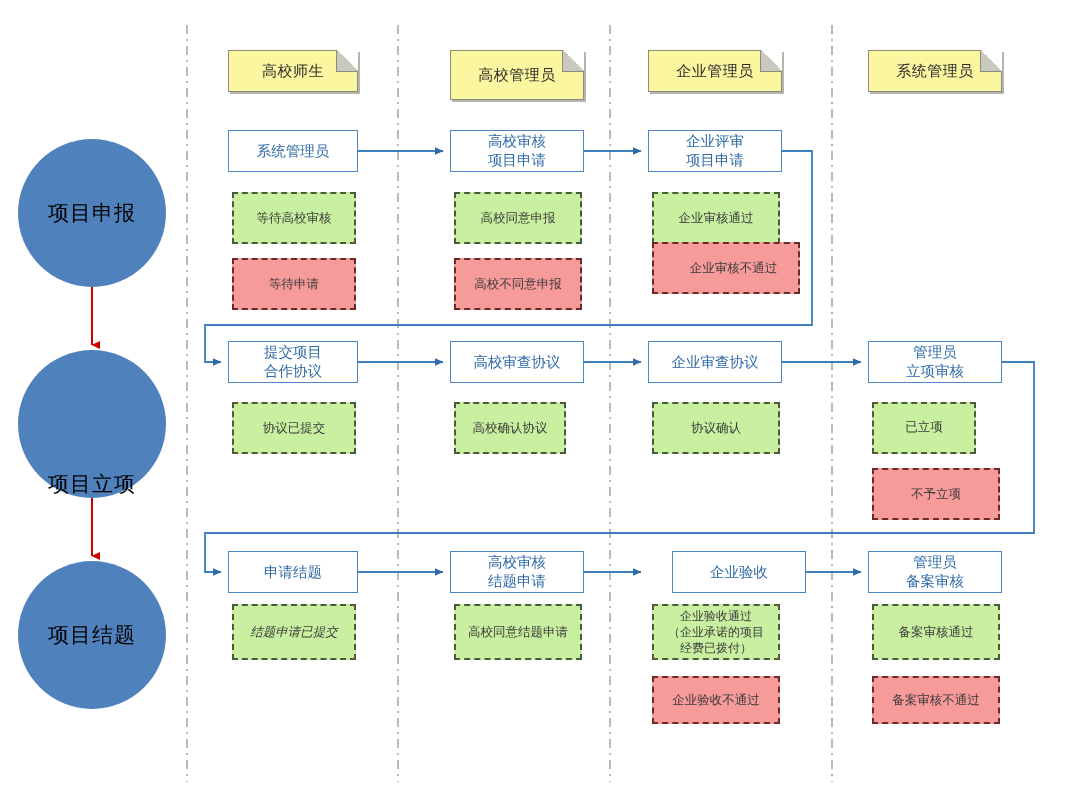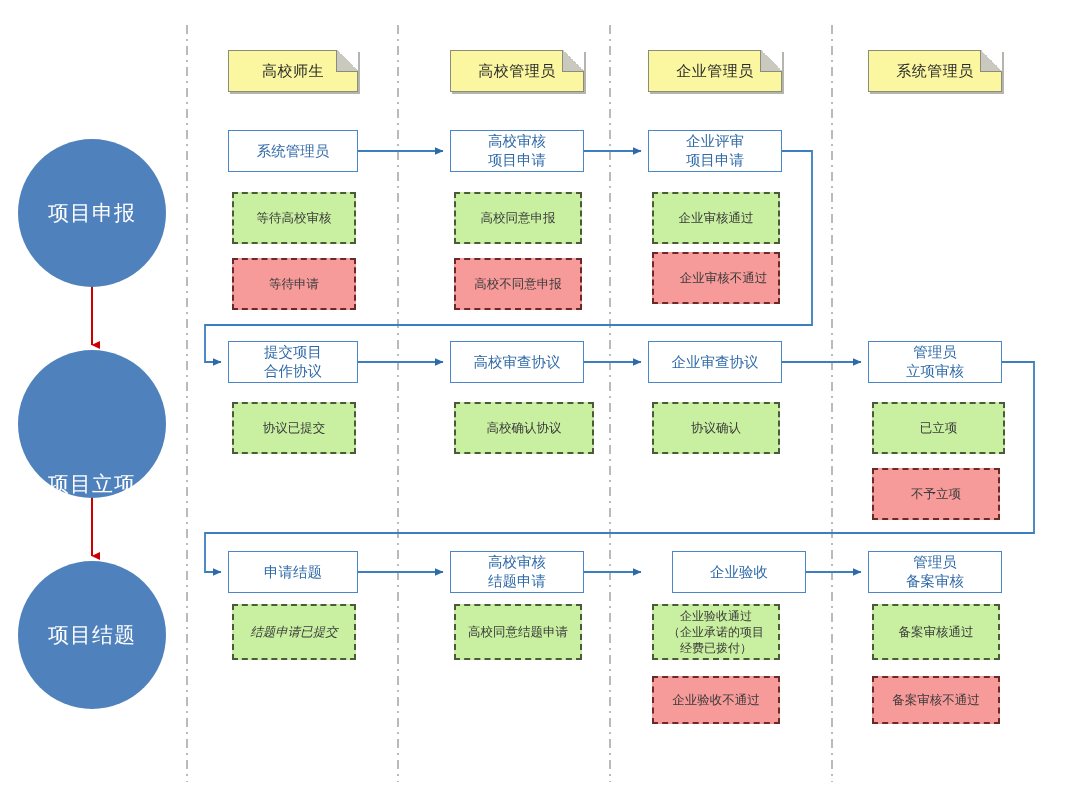--- a/index.html
+++ b/index.html
@@ -26,21 +26,21 @@
     border-bottom:1px solid #8c8c78;
     box-sizing:border-box;
   }
 
   
   .phase-circle{
     position:absolute;
     border-radius:50%;
     background:#4f81bd;
     display:flex;align-items:center;justify-content:center;
-    color:#ffffff;font-size:21px;letter-spacing:1px;
+    color:#000000;font-size:21px;letter-spacing:1px;
   }
 
   
   .proc-box{
     position:absolute;
     background:#ffffff;
     border:1.6px solid #4a86c8;
     box-sizing:border-box;
     display:flex;align-items:center;justify-content:center;
     text-align:center;
@@ -104,21 +104,21 @@
       <line x1="358" y1="572" x2="443" y2="572" marker-end="url(#ah-blue)"></line>
       <line x1="584" y1="572" x2="641" y2="572" marker-end="url(#ah-blue)"></line>
       <line x1="782" y1="572" x2="861" y2="572" marker-end="url(#ah-blue)"></line>
     </g>
   </svg>
 
   <div class="lane-note" style="left:228px;top:50px;width:130px;height:42px;">
     <span class="fold"></span>
     <span>高校师生</span>
   </div>
-  <div class="lane-note" style="left:450px;top:50px;width:134px;height:42px;">
+  <div class="lane-note" style="left:450px;top:50px;width:134px;height:50px;">
     <span class="fold"></span>
     <span>高校管理员</span>
   </div>
   <div class="lane-note" style="left:648px;top:50px;width:134px;height:42px;">
     <span class="fold"></span>
     <span>企业管理员</span>
   </div>
   <div class="lane-note" style="left:868px;top:50px;width:134px;height:42px;">
     <span class="fold"></span>
     <span>系统管理员</span>
@@ -139,35 +139,35 @@
   <div class="status-box bad" style="left:232px;top:258px;width:124px;height:52px;">等待申请</div>
 
   <div class="proc-box" style="left:450px;top:130px;width:134px;height:42px;">高校审核
 项目申请</div>
   <div class="status-box ok" style="left:454px;top:192px;width:128px;height:52px;">高校同意申报</div>
   <div class="status-box bad" style="left:454px;top:258px;width:128px;height:52px;">高校不同意申报</div>
 
   <div class="proc-box" style="left:648px;top:130px;width:134px;height:42px;">企业评审
 项目申请</div>
   <div class="status-box ok" style="left:652px;top:192px;width:128px;height:52px;">企业审核通过</div>
-  <div class="status-box bad" style="left:652px;top:252px;width:128px;height:52px;padding-left:15px;">企业审核不通过</div>
+  <div class="status-box bad" style="left:652px;top:242px;width:148px;height:52px;padding-left:15px;">企业审核不通过</div>
 
   <div class="proc-box" style="left:228px;top:341px;width:130px;height:42px;">提交项目
 合作协议</div>
   <div class="status-box ok" style="left:232px;top:402px;width:124px;height:52px;">协议已提交</div>
 
   <div class="proc-box" style="left:450px;top:341px;width:134px;height:42px;">高校审查协议</div>
-  <div class="status-box ok" style="left:454px;top:402px;width:140px;height:52px;">高校确认协议</div>
+  <div class="status-box ok" style="left:454px;top:402px;width:112px;height:52px;">高校确认协议</div>
 
   <div class="proc-box" style="left:648px;top:341px;width:134px;height:42px;">企业审查协议</div>
   <div class="status-box ok" style="left:652px;top:402px;width:128px;height:52px;">协议确认</div>
 
   <div class="proc-box" style="left:868px;top:341px;width:134px;height:42px;">管理员
 立项审核</div>
-  <div class="status-box ok" style="left:872px;top:402px;width:133px;height:52px;">已立项</div>
+  <div class="status-box ok" style="left:872px;top:402px;width:104px;height:52px;font-family:Liberation Mono, monospace;">已立项</div>
   <div class="status-box bad" style="left:872px;top:468px;width:128px;height:52px;">不予立项</div>
 
   <div class="proc-box" style="left:228px;top:551px;width:130px;height:42px;">申请结题</div>
   <div class="status-box ok" style="left:232px;top:604px;width:124px;height:56px;font-style:italic;">结题申请已提交</div>
 
   <div class="proc-box" style="left:450px;top:551px;width:134px;height:42px;">高校审核
 结题申请</div>
   <div class="status-box ok" style="left:454px;top:604px;width:128px;height:56px;">高校同意结题申请</div>
 
   <div class="proc-box" style="left:672px;top:551px;width:134px;height:42px;">企业验收</div>

